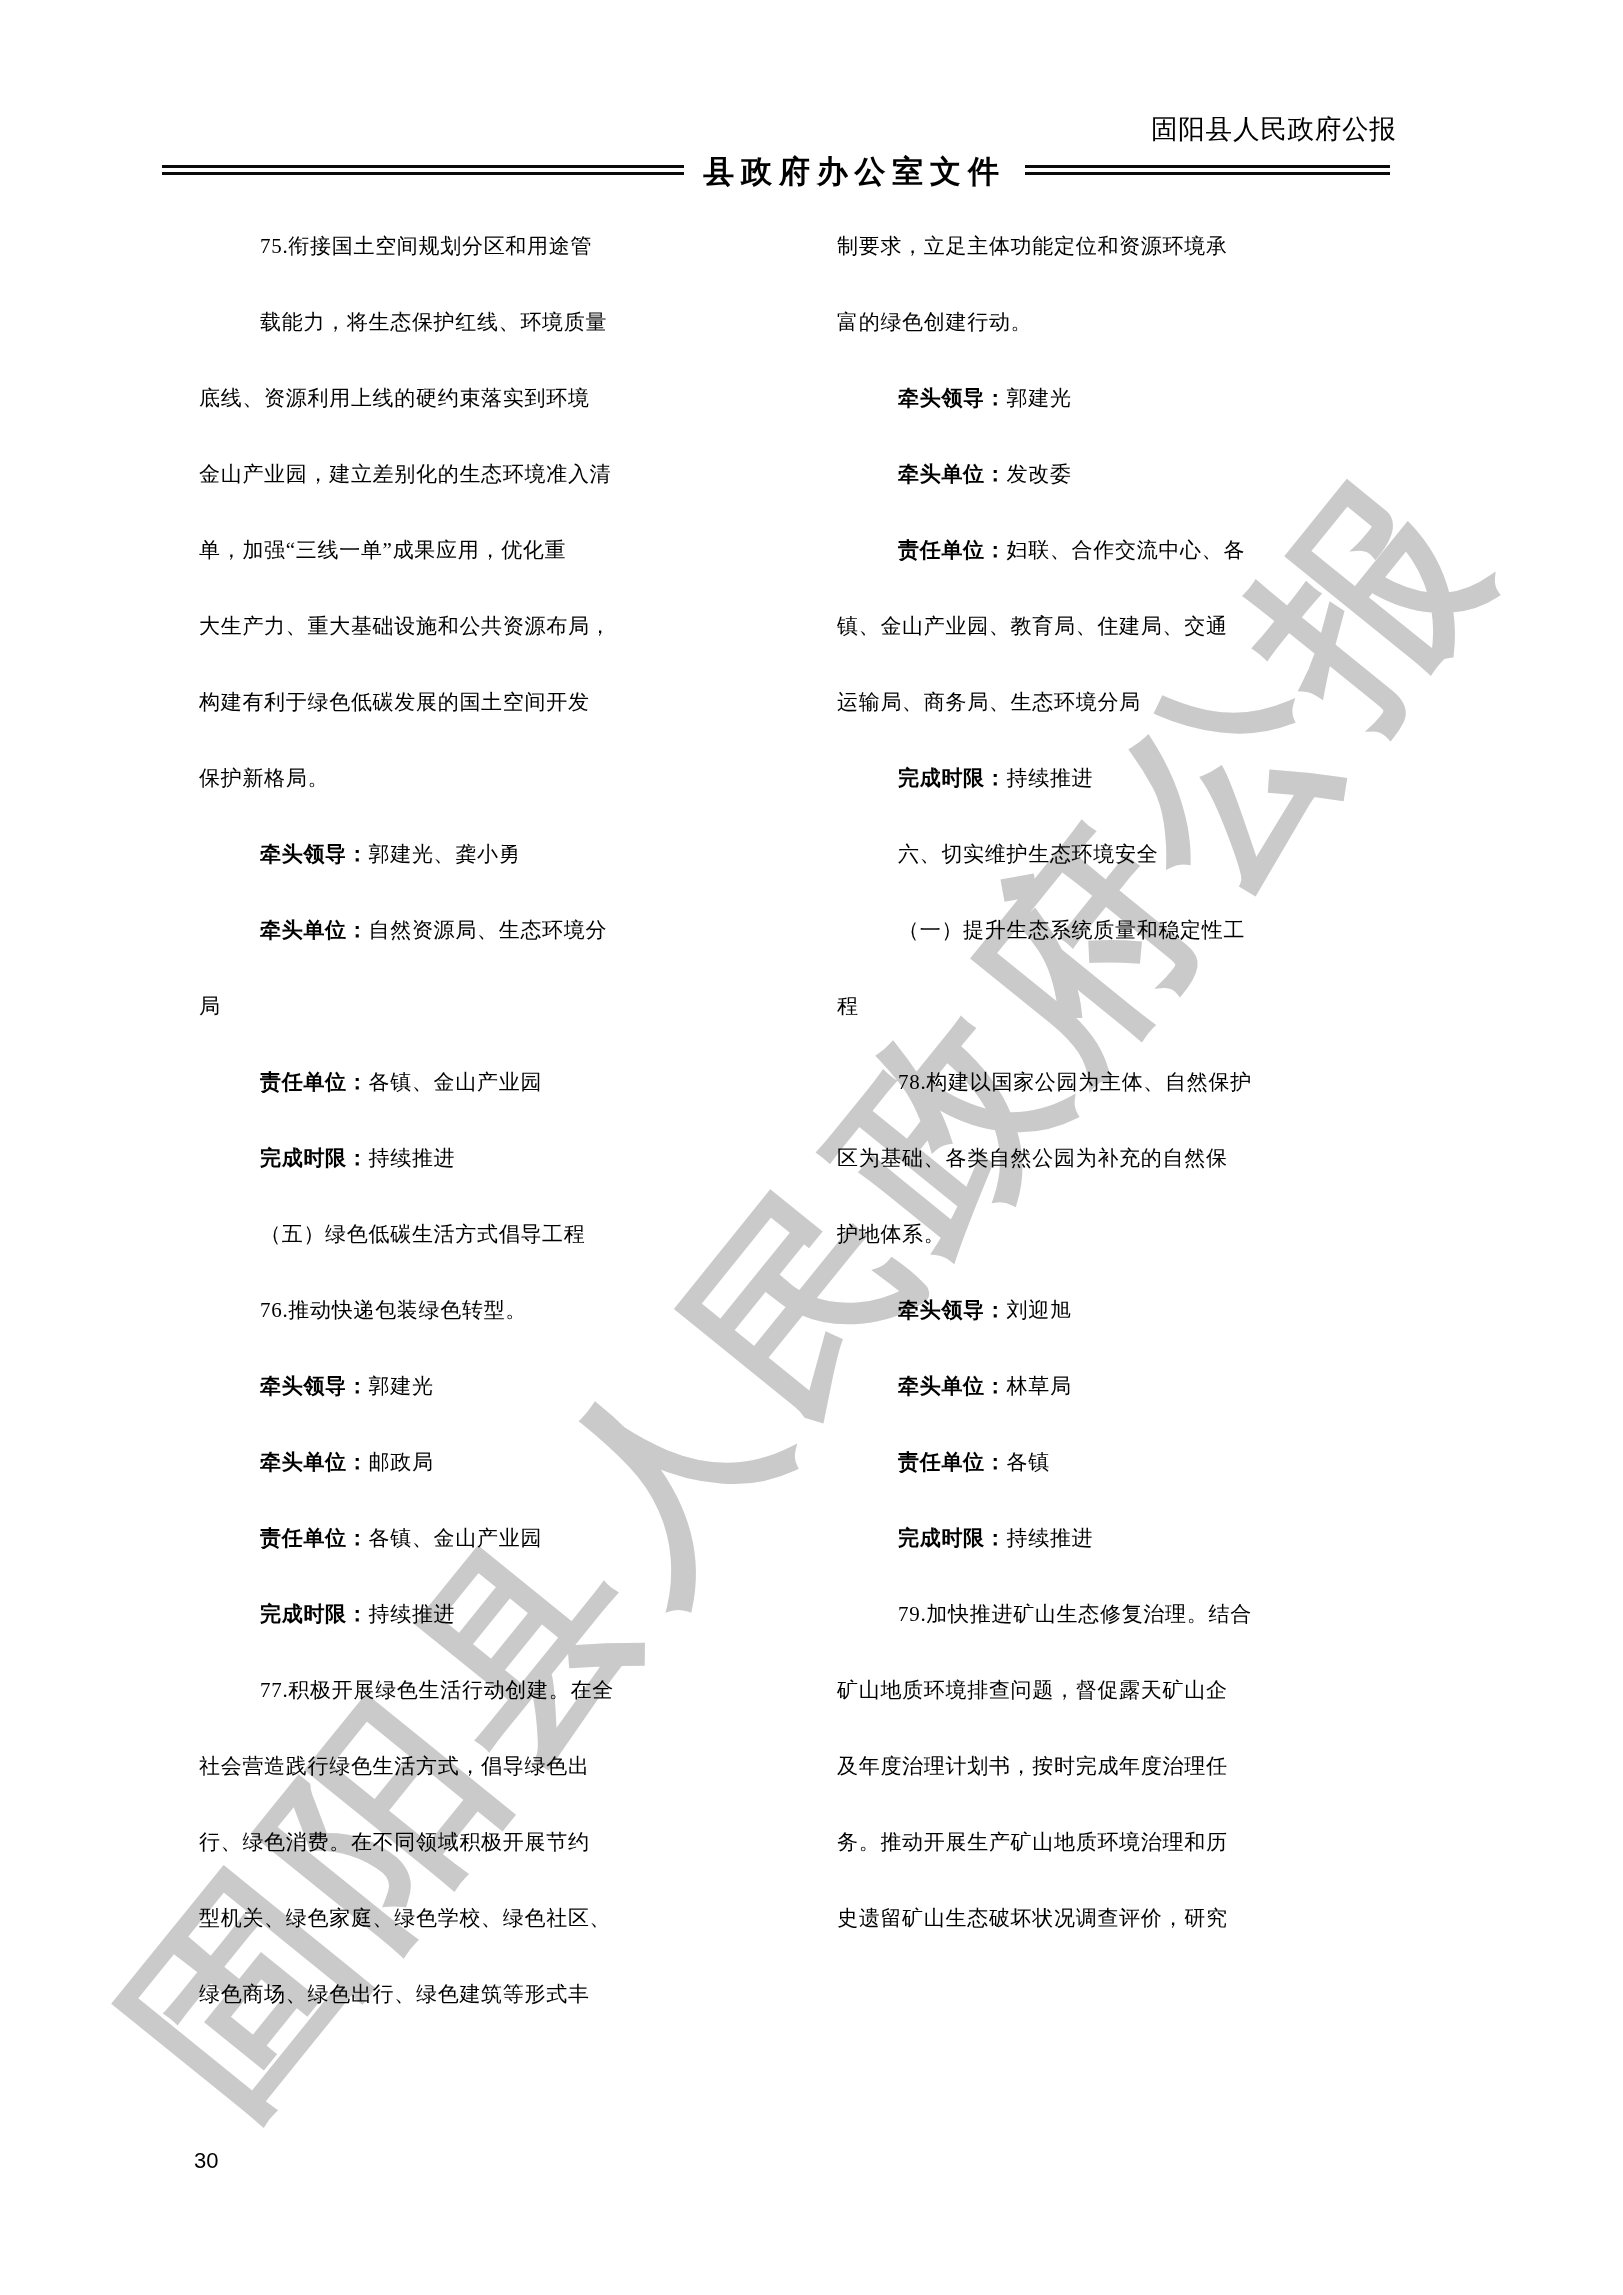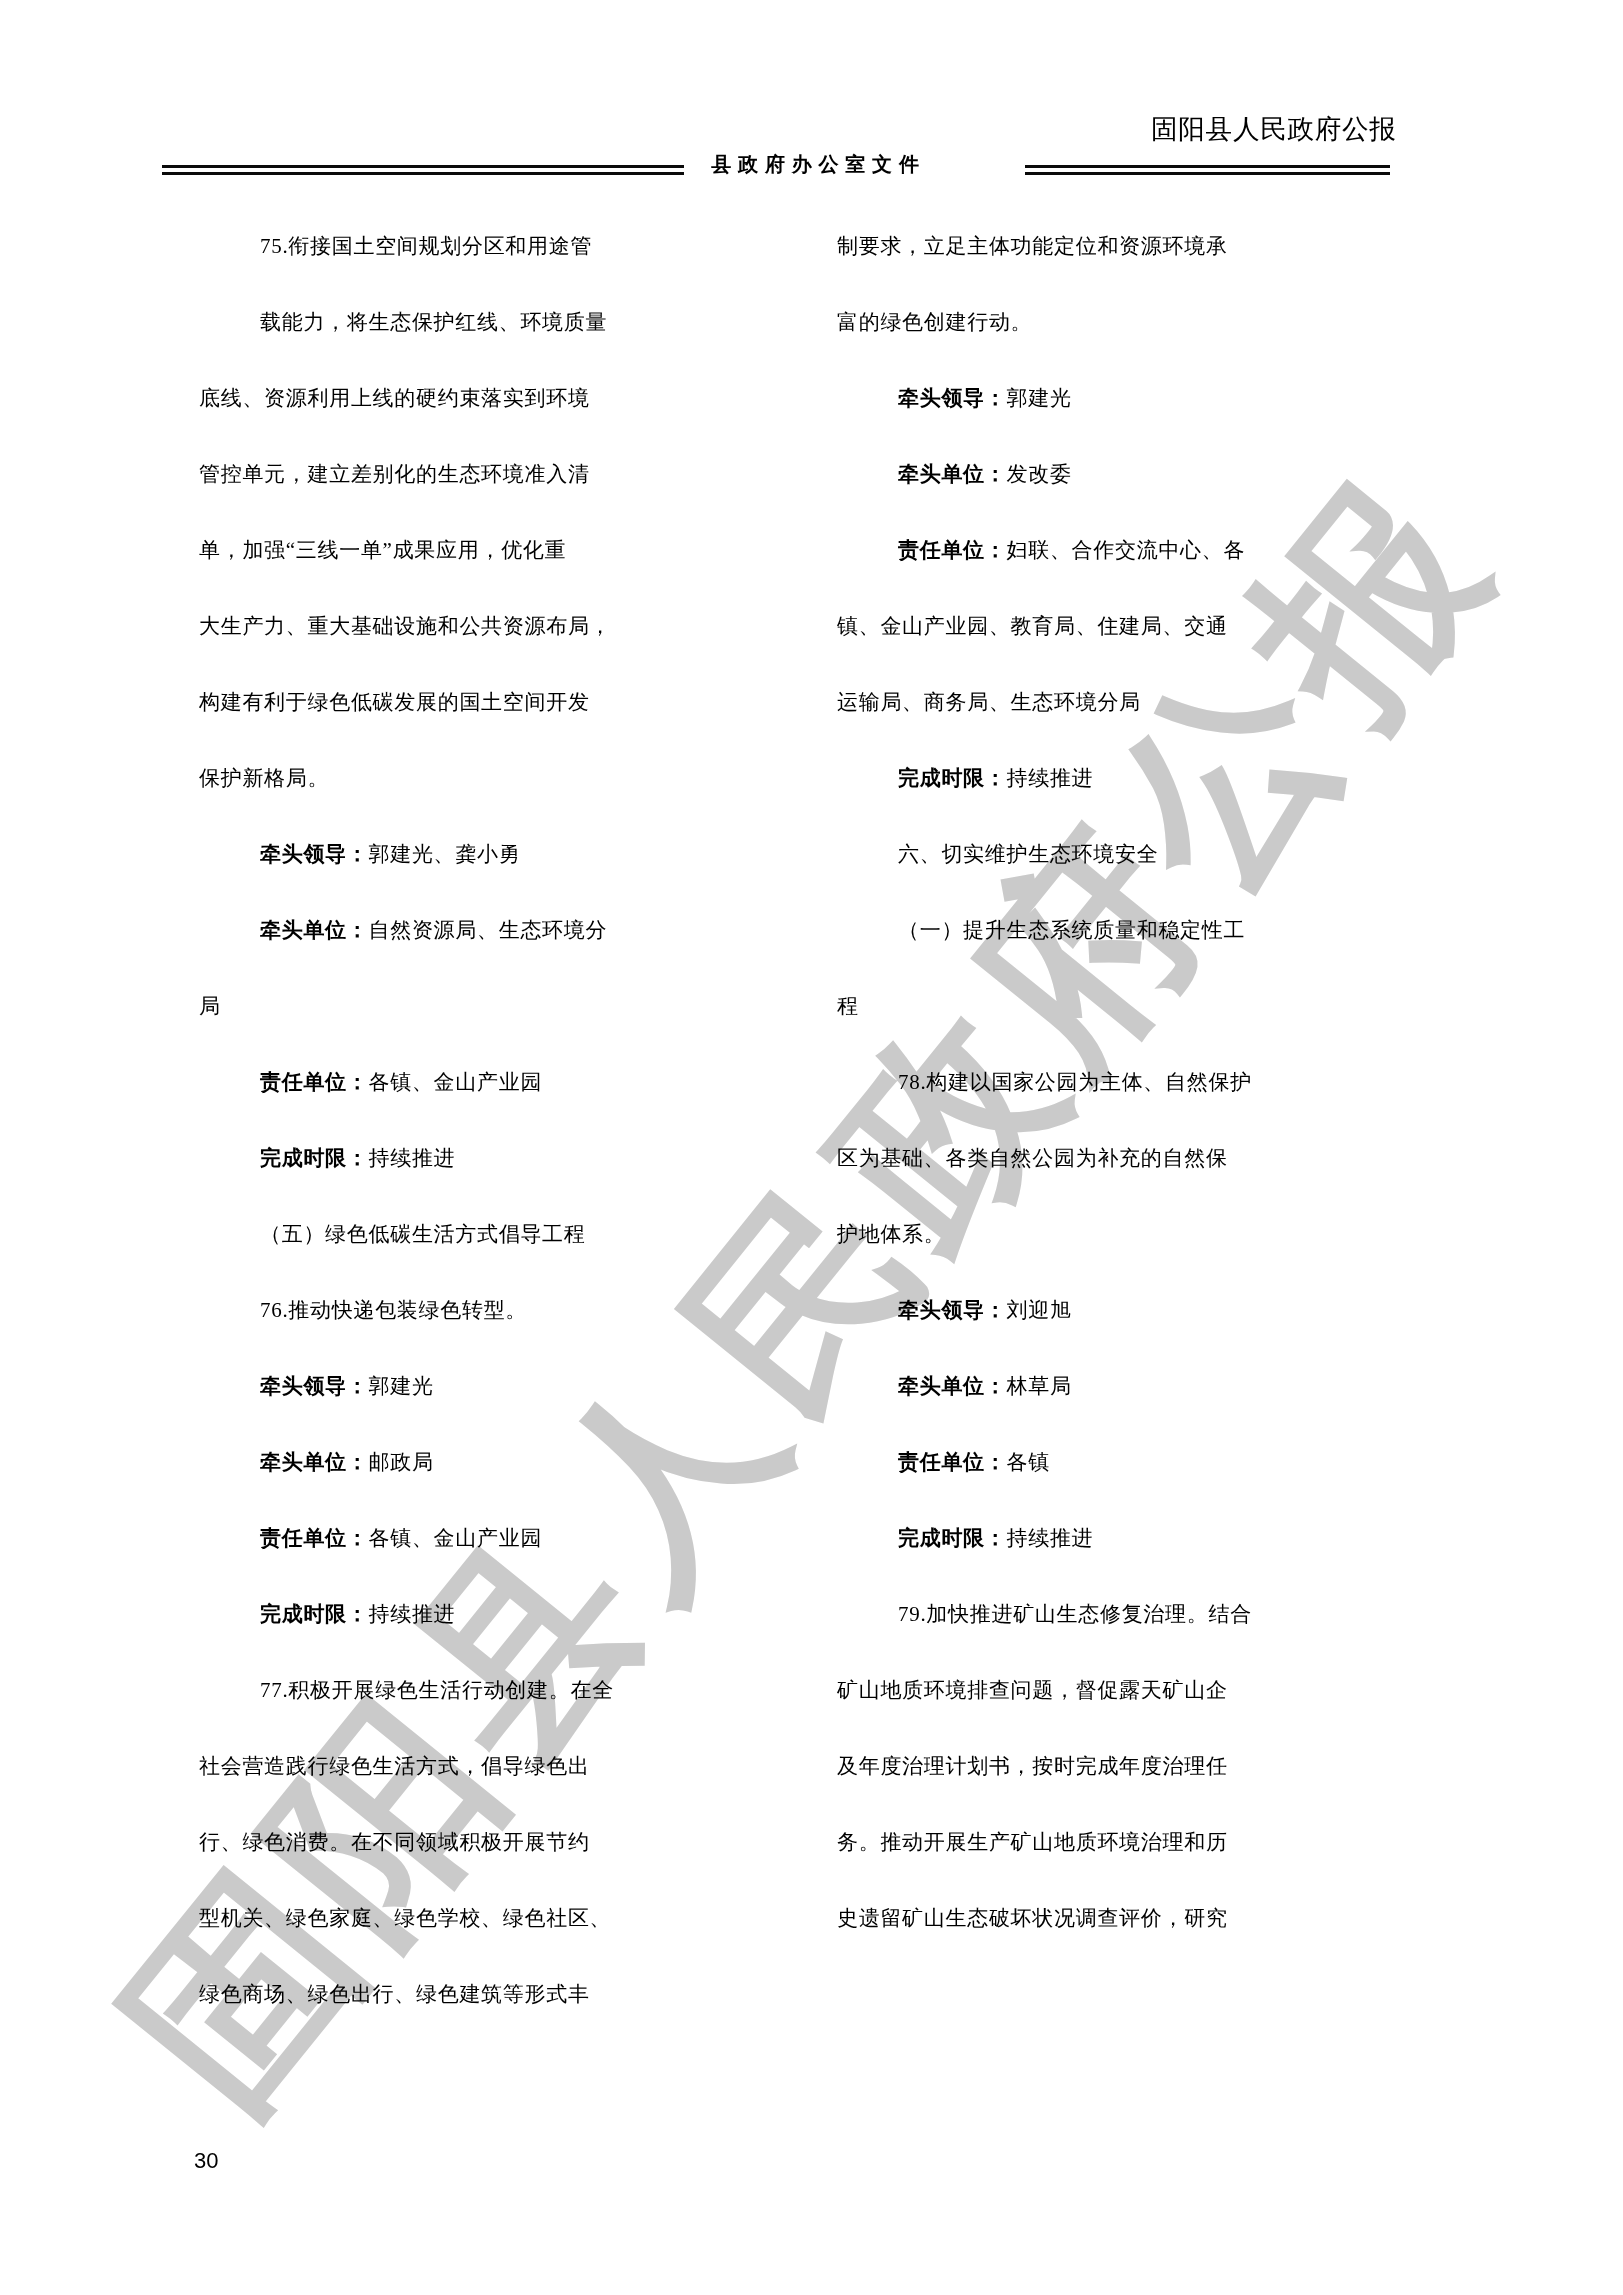--- a/index.html
+++ b/index.html
@@ -40,23 +40,23 @@
     top:165px;
     height:4.1px;
     border-top:3.4px solid #0a0a0a;
     border-bottom:3.4px solid #0a0a0a;
     z-index:2;
   }
   .rule-left{left:162px;width:522px;}
   .rule-right{left:1025px;width:365px;}
   .doc-type{
     position:absolute;
-    top:151px;left:648px;width:341px;
+    top:151px;left:684px;width:341px;
     text-align:center;
-    font-size:20px;
+    font-size:31px;
     font-weight:bold;
     letter-spacing:6.8px;
     white-space:nowrap;
     z-index:2;
   }
   
   .col{
     position:absolute;
     top:208px;
     width:614px;
@@ -94,21 +94,21 @@
   <div class="rule rule-left"></div>
 
   <div class="doc-type">县政府办公室文件</div>
 
   <div class="rule rule-right"></div>
 
   <div class="col col-left" id="col-left">
       <div class="line indent"><span>75.衔接国土空间规划分区和用途管</span></div>
       <div class="line indent"><span>载能力，将生态保护红线、环境质量</span></div>
       <div class="line"><span>底线、资源利用上线的硬约束落实到环境</span></div>
-      <div class="line"><span>管控单元，建立差别化的生态环境准入清</span></div>
+      <div class="line"><span>金山产业园，建立差别化的生态环境准入清</span></div>
       <div class="line"><span>单，加强“三线一单”成果应用，优化重</span></div>
       <div class="line"><span>大生产力、重大基础设施和公共资源布局，</span></div>
       <div class="line"><span>构建有利于绿色低碳发展的国土空间开发</span></div>
       <div class="line"><span>保护新格局。</span></div>
       <div class="line indent"><span class="label">牵头领导：</span><span>郭建光、龚小勇</span></div>
       <div class="line indent"><span class="label">牵头单位：</span><span>自然资源局、生态环境分</span></div>
       <div class="line"><span>局</span></div>
       <div class="line indent"><span class="label">责任单位：</span><span>各镇、金山产业园</span></div>
       <div class="line indent"><span class="label">完成时限：</span><span>持续推进</span></div>
       <div class="line indent"><span>（五）绿色低碳生活方式倡导工程</span></div>

